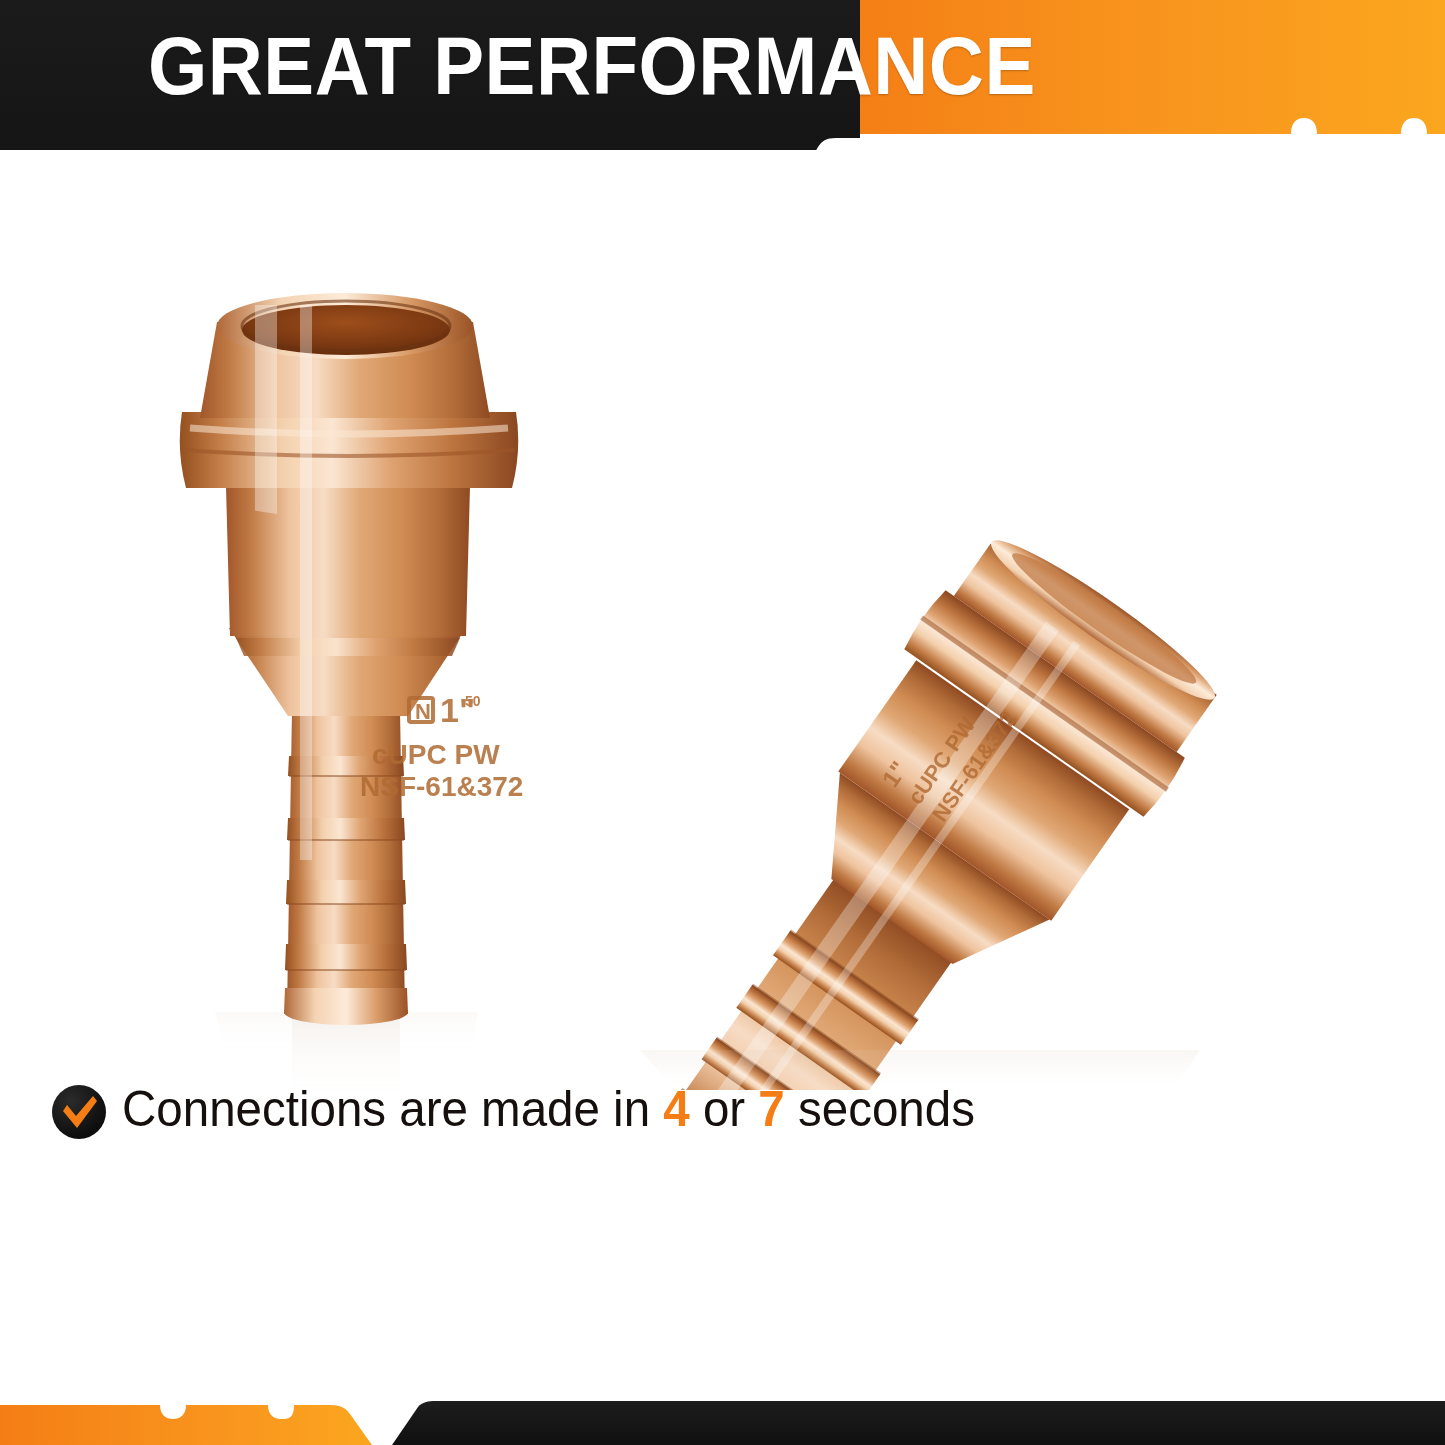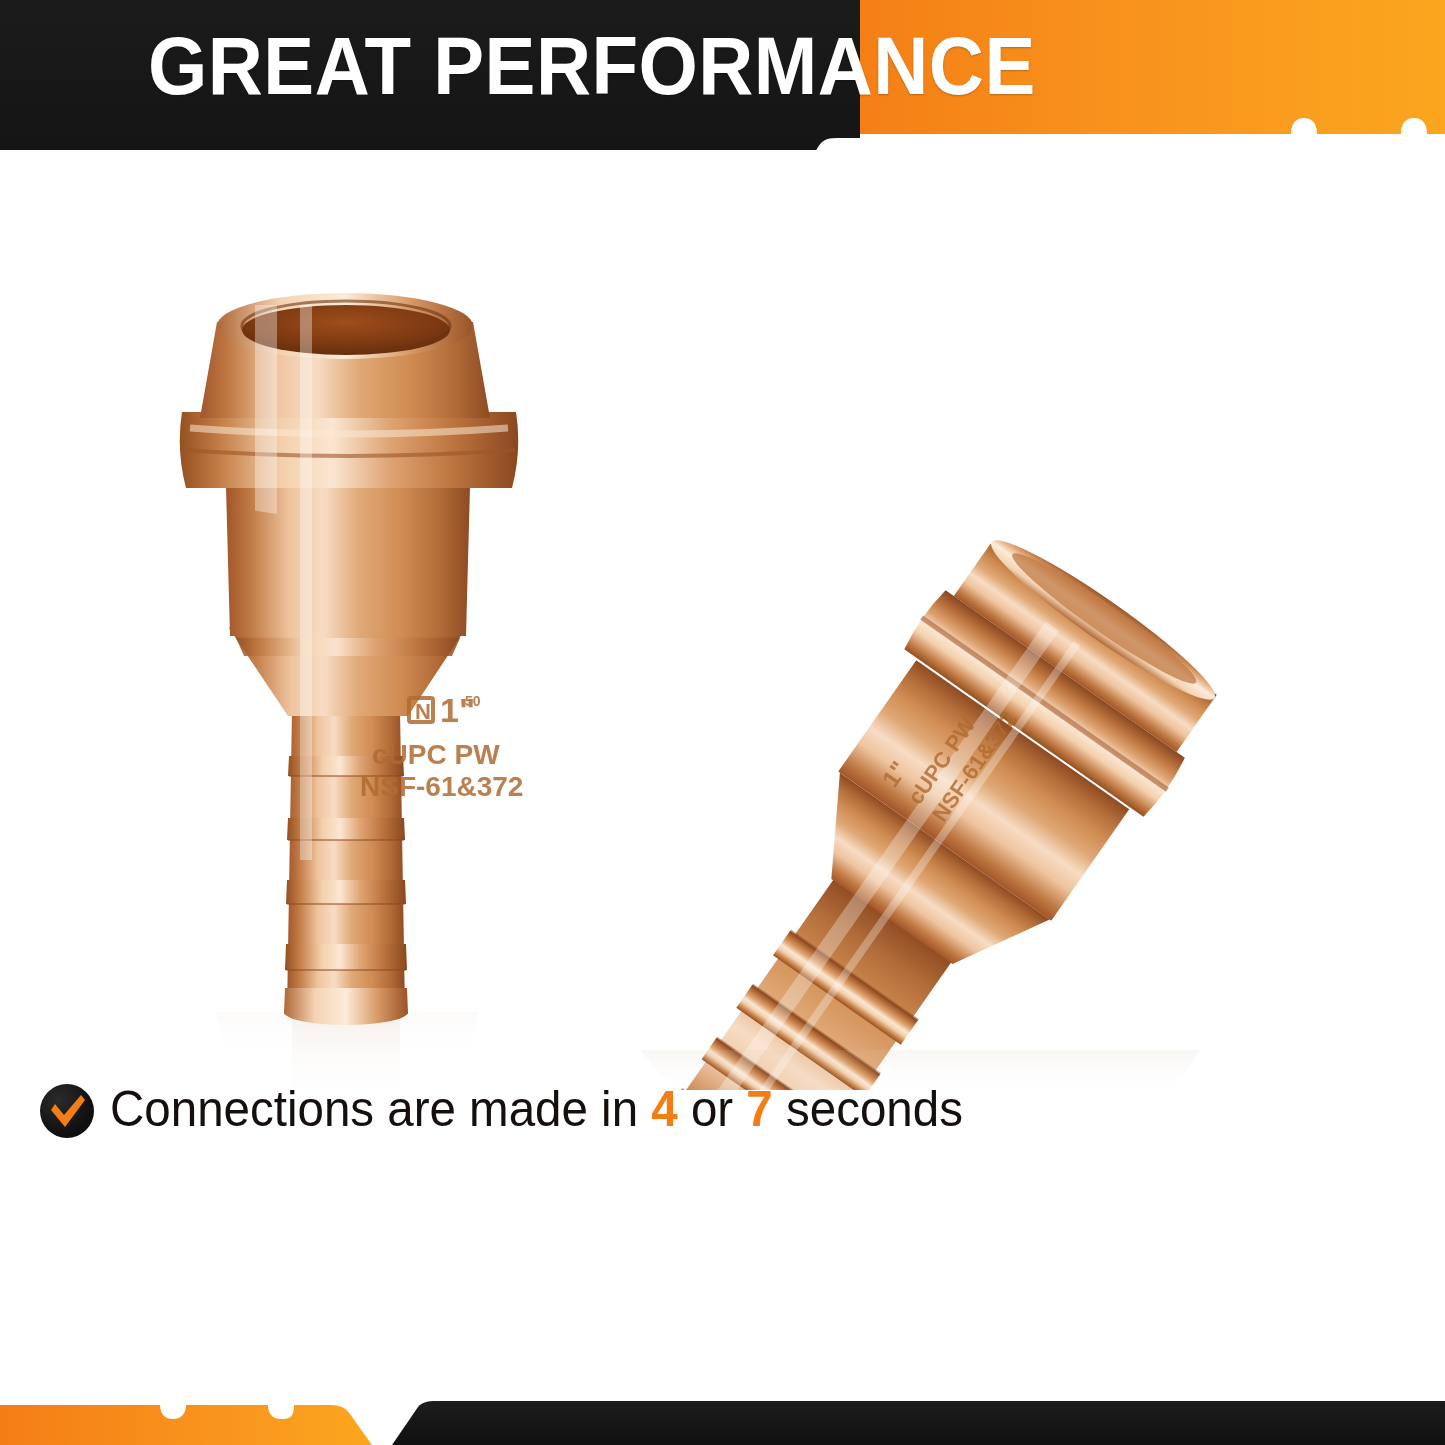--- a/index.html
+++ b/index.html
@@ -58,22 +58,22 @@
   
   .bullets {
     position: absolute;
     left: 0;
     top: 1078px;
     width: 1445px;
   }
   .bullet-row {
     position: relative;
     display: flex;
-    align-items: flex-start;
-    padding-left: 40px;
+    align-items: center;
+    padding-left: 52px;
     margin-bottom: 26px;
   }
   .check-badge {
     flex: 0 0 auto;
     width: 54px;
     height: 54px;
     margin-top: 6px;
     margin-right: 16px;
     position: relative;
   }

